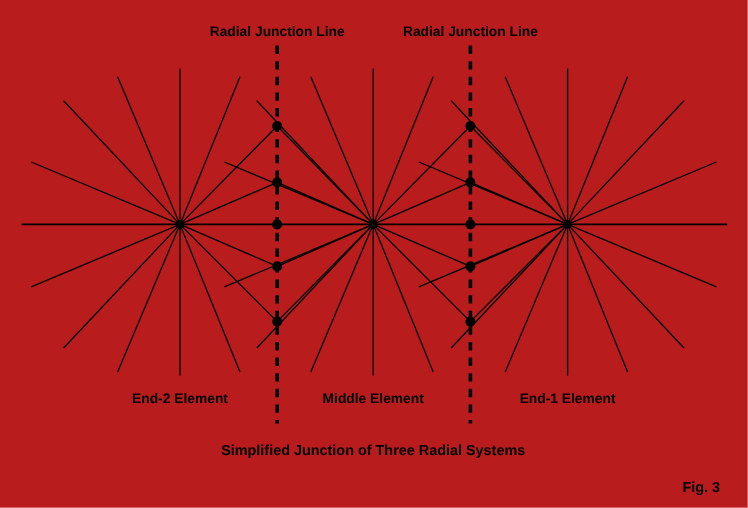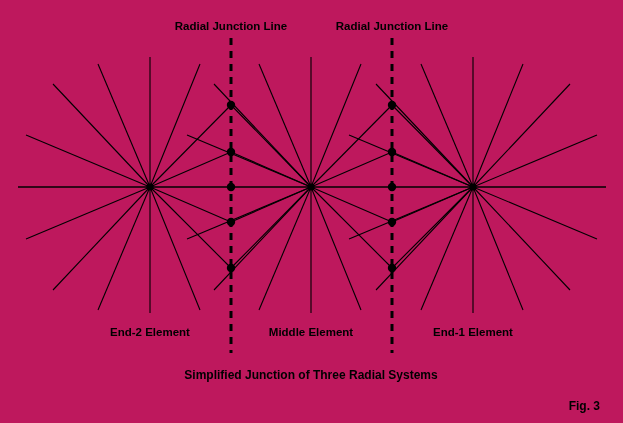--- a/index.html
+++ b/index.html
@@ -13,21 +13,21 @@
     font-family: "Liberation Sans", sans-serif;
     overflow: hidden;
     position: relative;
   }
   #figure-root {
     position: absolute;
     left: 0;
     top: 0;
     width: 623px;
     height: 423px;
-    background: #be185d;
+    background: #b91c1c;
   }
   svg.diagram-canvas {
     display: block;
     width: 623px;
     height: 423px;
   }
   text.label-heading {
     font-family: "Liberation Sans", sans-serif;
     font-size: 11.5px;
     font-weight: bold;

